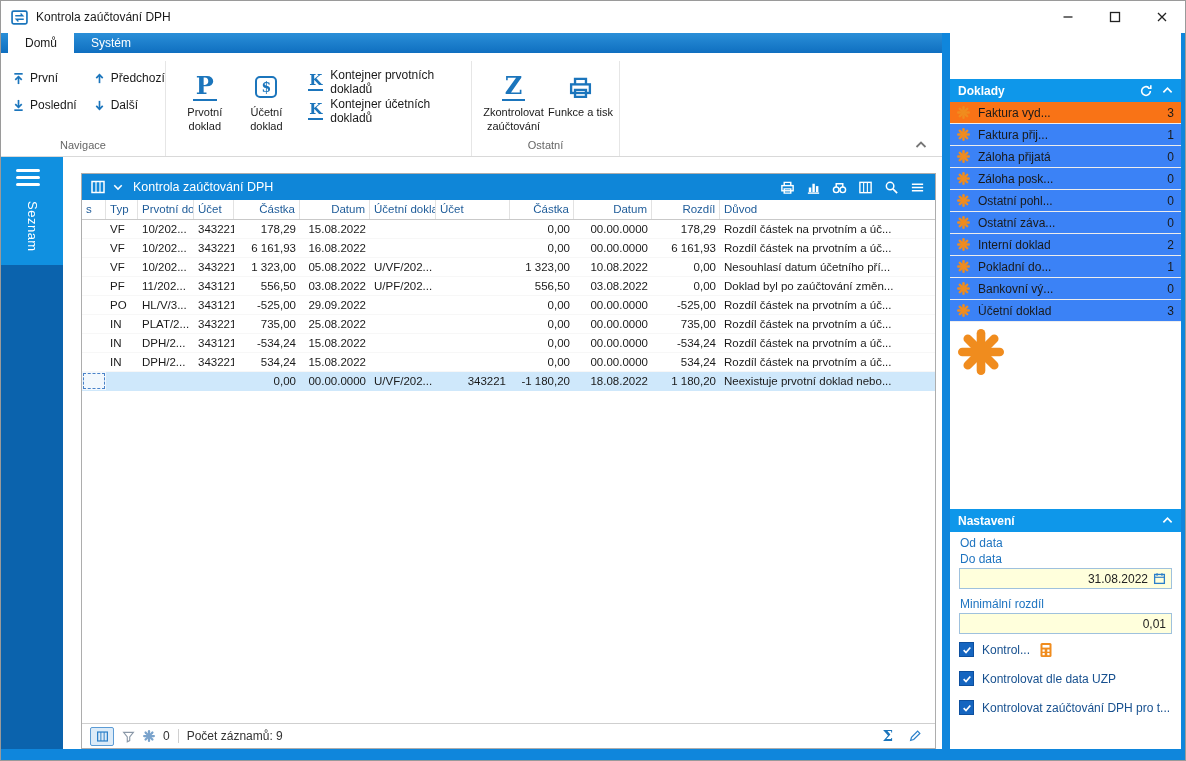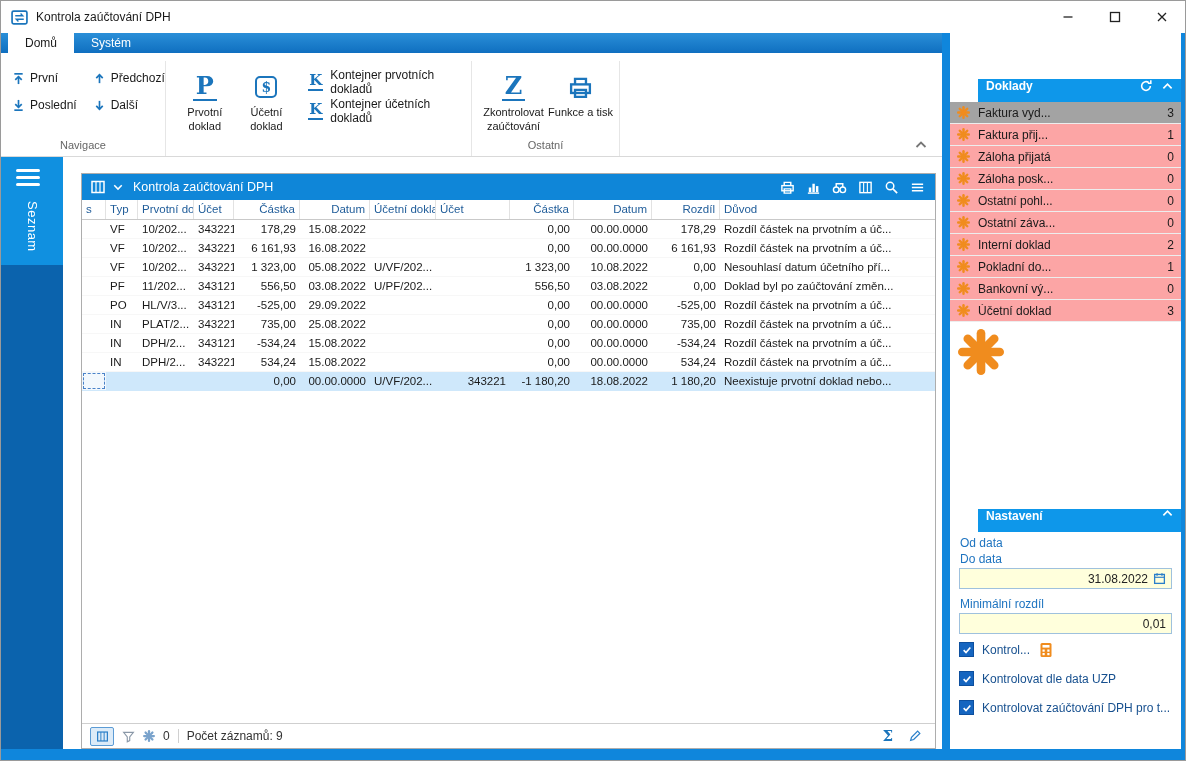--- a/index.html
+++ b/index.html
@@ -79,27 +79,27 @@
   .st-pencil{width:14px;height:14px;color:#2a7fc9;}
 
   
   .splitter{position:absolute;left:941px;top:32px;width:8px;height:729px;background:#0f86dc;}
   .right-edge{position:absolute;left:1180px;top:32px;width:6px;height:729px;background:#0f86dc;}
   .bottom-strip{position:absolute;left:0;top:748px;width:100%;height:13px;background:#0f86dc;}
   .right-panel{position:absolute;left:949px;top:32px;width:231px;height:716px;background:#fff;}
   .rp-title{position:absolute;top:12px;left:9px;right:6px;display:flex;align-items:center;gap:4px;}
   .rp-title .t{font-size:16px;color:#0f86dc;white-space:nowrap;overflow:hidden;flex:1;}
   .rp-title svg{width:14px;height:14px;color:#0f86dc;}
-  .sec-header{height:23px;background:#0e97ea;color:#fff;display:flex;align-items:flex-start;padding:0 8px;font-weight:bold;font-size:12px;margin-left:28px;}
+  .sec-header{height:23px;background:#0e97ea;color:#fff;display:flex;align-items:center;padding:0 8px;font-weight:bold;font-size:12px;}
   .hicons{margin-left:auto;display:flex;align-items:center;gap:9px;}
   .hicons svg{width:11px;height:9px;color:#fff;}
   .hicons .i-refresh{width:14px;height:14px;}
   .rp-doklady{position:absolute;top:46px;left:0;right:0;}
-  .dok-item{height:22px;display:flex;align-items:center;padding:0 7px;border-bottom:1px solid #ededed;font-size:12px;background:#fca5a5;}
-  .dok-item.selected{background:#a3a3a3;}
+  .dok-item{height:22px;display:flex;align-items:center;padding:0 7px;border-bottom:1px solid #ededed;font-size:12px;background:#3b82f6;}
+  .dok-item.selected{background:#f97316;}
   .dok-item svg{width:13px;height:13px;color:#f08c1e;}
   .dok-label{margin-left:8px;flex:1;white-space:nowrap;overflow:hidden;}
   .dok-count{margin-left:4px;}
   .watermark{position:absolute;top:296px;left:8px;width:46px;height:46px;color:#f08c1e;}
   .rp-nastaveni{position:absolute;top:476px;left:0;right:0;}
   .nbody{padding:4px 9px 0;}
   .flabel{font-size:12px;color:#1e74c0;margin:0 0 2px 1px;height:14px;}
   .finput{height:21px;background:#ffffdc;border:1px solid #9fc1dd;display:flex;align-items:center;justify-content:flex-end;padding:0 5px;font-size:12px;margin-bottom:8px;gap:5px;color:#222;}
   .finput svg{width:13px;height:13px;color:#2a7fc9;}
   .cbrow{display:flex;align-items:center;height:15px;margin-bottom:14px;gap:8px;}

